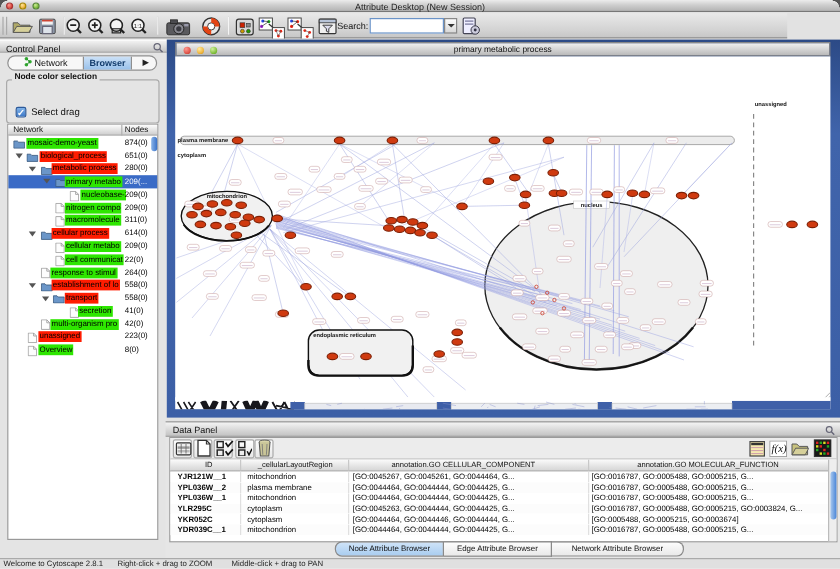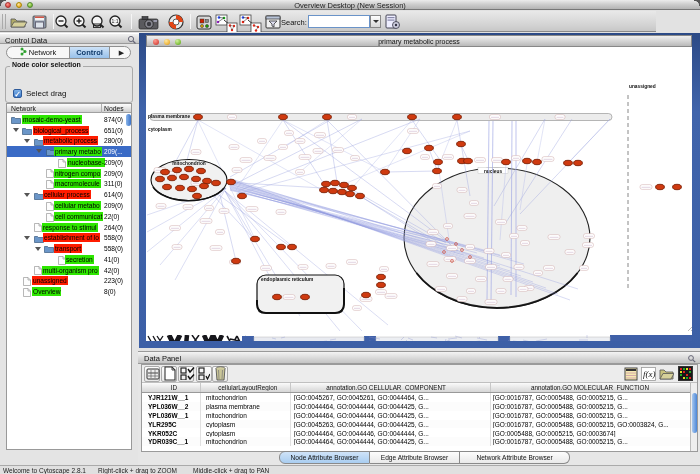--- a/index.html
+++ b/index.html
@@ -48,21 +48,21 @@
 .vline{position:absolute;top:0;bottom:0;width:1px;background:#c8c8c8;}
 .tabsrow{left:138px;top:451px;width:562px;height:14px;}
 .seg{position:absolute;top:0;height:13px;border:1px solid #8a8a8a;font-size:6.6px;line-height:11px;text-align:center;color:#111;background:linear-gradient(#fdfdfd,#e9e9e9);}
 .statusbar{left:0;top:465px;width:700px;height:9px;background:#e0e0e0;border-top:1px solid #aaa;font-size:6.5px;color:#222;}
 </style></head><body>
 <div id="app">
 <div class="abs titlebar">
 <div class="tl" style="left:4.5px;background:radial-gradient(circle at 35% 30%,#ff9a90,#e3544a 60%,#b03a30);border:0.5px solid #a33;"></div>
 <div class="tl" style="left:15.5px;background:radial-gradient(circle at 35% 30%,#ffe9a0,#f0b53e 60%,#c58a1e);border:0.5px solid #a80;"></div>
 <div class="tl" style="left:26.5px;background:radial-gradient(circle at 35% 30%,#d2f0a0,#82c03e 60%,#5a9a20);border:0.5px solid #583;"></div>
-<div class="apptitle">Overview Desktop (New Session)</div>
+<div class="apptitle">Attribute Desktop (New Session)</div>
 </div>
 <div class="abs toolbar">
       <div style="position:absolute;left:2px;top:3px;width:4px;height:15px;border-left:1.5px solid #aaa;border-right:1.5px solid #aaa;"></div>
       <svg class="abs" style="left:0;top:0;" width="700" height="21" viewBox="0 0 700 21">
         <g stroke="#555" stroke-width="0.8" fill="#c8c27e">
           <path d="M11 16 L11 8 L15 8 L17 10 L25 10 L25 16 Z" fill="#b0aa68"></path>
           <path d="M11 16 L14 11 L27 11 L24 16 Z" fill="#d6d09a"></path>
         </g>
         <g>
           <rect x="33" y="5" width="13" height="12" rx="1" fill="#8d98a8" stroke="#444" stroke-width="0.8"></rect>
@@ -152,35 +152,35 @@
       <div class="abs" style="left:372.5px;top:8.5px;width:0;height:0;border-left:3px solid transparent;border-right:3px solid transparent;border-top:3.5px solid #333;"></div>
       <svg class="abs" style="left:385px;top:3px;" width="16" height="16" viewBox="0 0 16 16">
         <rect x="1" y="1" width="10" height="13" rx="1" fill="#eef" stroke="#445" stroke-width="1"></rect>
         <rect x="2.5" y="3" width="7" height="1.2" fill="#88a"></rect>
         <rect x="2.5" y="5.5" width="7" height="1.2" fill="#88a"></rect>
         <circle cx="11" cy="11" r="3.5" fill="#ccd" stroke="#334" stroke-width="0.8"></circle>
         <circle cx="11" cy="11" r="1.2" fill="#334"></circle>
       </svg>
     </div>
     <div class="abs cphead">
-      <span>Control Data</span>
+      <span>Control Panel</span>
       <svg style="position:absolute;right:3px;top:1px;" width="9" height="9" viewBox="0 0 9 9">
         <circle cx="4" cy="4" r="2.6" fill="none" stroke="#667" stroke-width="1"></circle>
         <line x1="6" y1="6" x2="8.5" y2="8.5" stroke="#667" stroke-width="1.2"></line>
       </svg>
     </div>
     <div class="abs cpbody">
       <div class="tabwrap">
         <div class="tabnet"><svg width="7" height="9" viewBox="0 0 7 9" style="vertical-align:-1px;">
             <circle cx="2" cy="2" r="1.5" fill="#3a3"></circle>
             <circle cx="5" cy="4.5" r="1.5" fill="#3a3"></circle>
             <circle cx="2" cy="7" r="1.5" fill="#3a3"></circle>
             <path d="M2 2 L5 4.5 L2 7" stroke="#282" stroke-width="0.7" fill="none"></path>
           </svg> Network</div>
-        <div class="tabmos">Control</div>
+        <div class="tabmos">Browser</div>
         <div class="tabarr">▶</div>
       </div>
       <div class="grpbox"></div>
       <div class="grplbl">Node color selection</div>
       <div class="cbx">✓</div>
       <div class="cbxl">Select drag</div>
       <div class="treebox">
         <div class="treehead">
           <span style="position:absolute;left:4px;top:1px;">Network</span>
           <span style="position:absolute;left:97px;top:1px;">Nodes</span>

